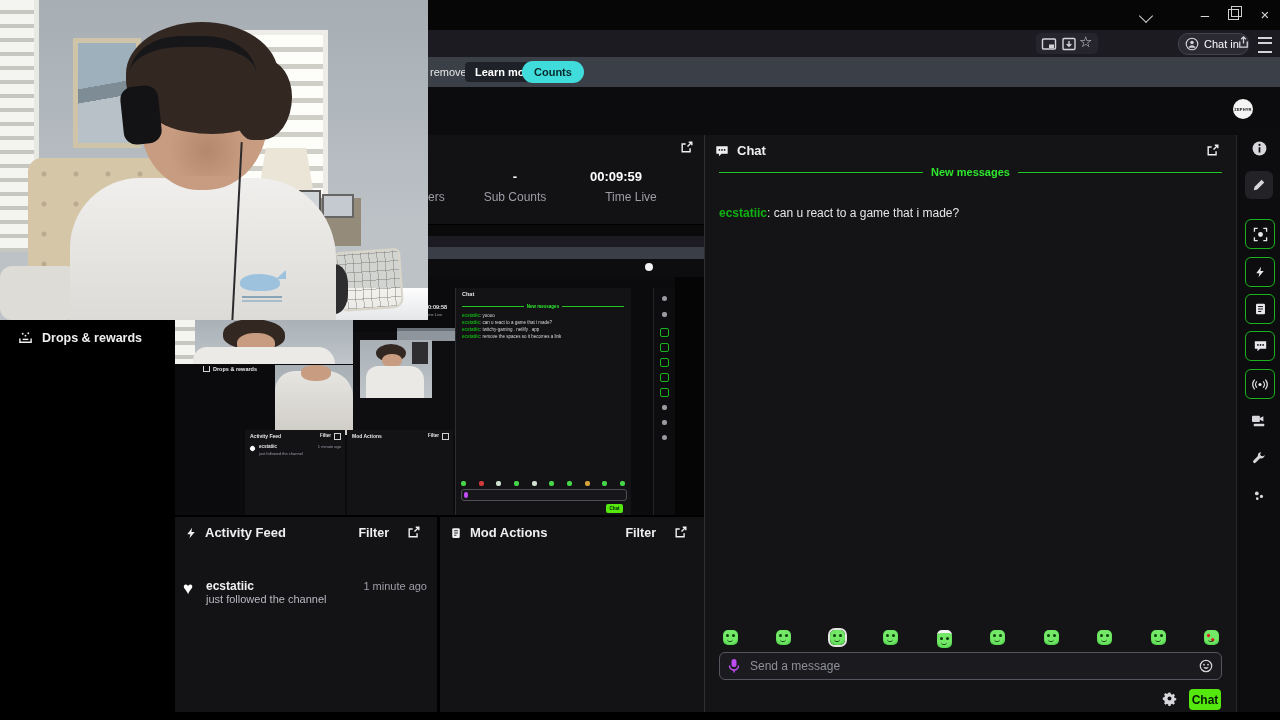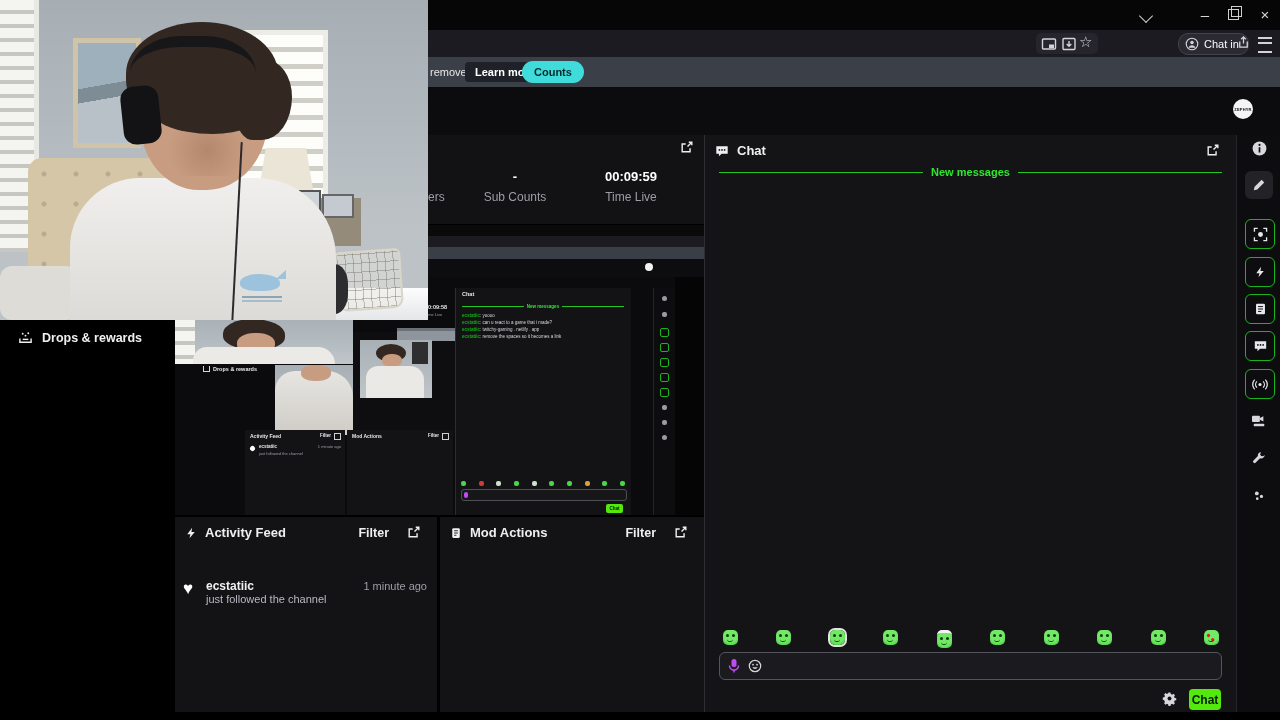--- a/index.html
+++ b/index.html
@@ -201,21 +201,21 @@
     <div class="abs" style="right:10px;top:5px;">
       <svg width="14" height="14" viewBox="0 0 16 16" fill="none" stroke="#efeff1" stroke-width="1.6">
           <path d="M10 2.5h3.5V6"></path>
           <path d="M13.2 2.8 8.6 7.4"></path>
           <path d="M11.5 9.5v4h-9v-9h4"></path>
         </svg>
     </div>
     <div class="abs statcol-lab" style="left:253px;top:55px;">ers</div>
     <div class="abs statcol-val" style="left:300px;top:34px;width:80px;text-align:center;">-</div>
     <div class="abs statcol-lab" style="left:300px;top:55px;width:80px;text-align:center;">Sub Counts</div>
-    <div class="abs statcol-val" style="left:415px;top:34px;width:82px;text-align:center;">00:09:59</div>
+    <div class="abs statcol-val" style="left:415px;top:34px;width:82px;">00:09:59</div>
     <div class="abs statcol-lab" style="left:415px;top:55px;width:82px;text-align:center;">Time Live</div>
   </div>
 
   <div class="abs preview">
 
     <div class="abs mini-strip" style="top:0;height:11px;background:#0a0a0a;"></div>
     <div class="abs mini-strip" style="top:11px;height:11px;background:#1c1b22;"></div>
     <div class="abs mini-strip" style="top:22px;height:12px;background:#3a3e47;"></div>
     <div class="abs mini-strip" style="top:34px;height:18px;background:#0d0d0f;"></div>
     <div class="abs" style="left:470px;top:38px;width:8px;height:8px;border-radius:50%;background:#f2f2f2;"></div>
@@ -372,20 +372,21 @@
           <path d="M11.5 9.5v4h-9v-9h4"></path>
         </svg>
     </div>
 
     <div class="abs newmsg">
       <span class="line"></span>
       <span class="lbl">New messages</span>
       <span class="line"></span>
     </div>
 
+    <div class="abs msg" style="top:71px;"><b>ecstatiic</b>: <span>can u react to a game that i made?</span></div>
 
     <div class="abs emoterow">
       <div class="emote"></div>
       <div class="emote"></div>
       <div class="emote ring"></div>
       <div class="emote"></div>
       <div class="emote hp"></div>
       <div class="emote"></div>
       <div class="emote"></div>
       <div class="emote"></div>
@@ -394,20 +395,21 @@
     </div>
 
     <div class="abs chatinput">
       <span>
         <svg width="12" height="16" viewBox="0 0 12 16">
             <rect x="3.5" y="1" width="5" height="8" rx="2.5" fill="#bf4cf2"></rect>
             <path d="M1.5 7.5a4.5 4.5 0 0 0 9 0" fill="none" stroke="#bf4cf2" stroke-width="1.5"></path>
             <path d="M6 12v2.5" stroke="#bf4cf2" stroke-width="1.5"></path>
           </svg>
       </span>
+      <input placeholder="Send a message" style="">
       <span>
         <svg width="14" height="14" viewBox="0 0 16 16">
             <circle cx="8" cy="8" r="6.5" fill="none" stroke="#d6d6da" stroke-width="1.4"></circle>
             <circle cx="5.7" cy="6.5" r="1" fill="#d6d6da"></circle>
             <circle cx="10.3" cy="6.5" r="1" fill="#d6d6da"></circle>
             <path d="M5 9.5a3.4 3.4 0 0 0 6 0z" fill="#d6d6da"></path>
           </svg>
       </span>
     </div>
 

